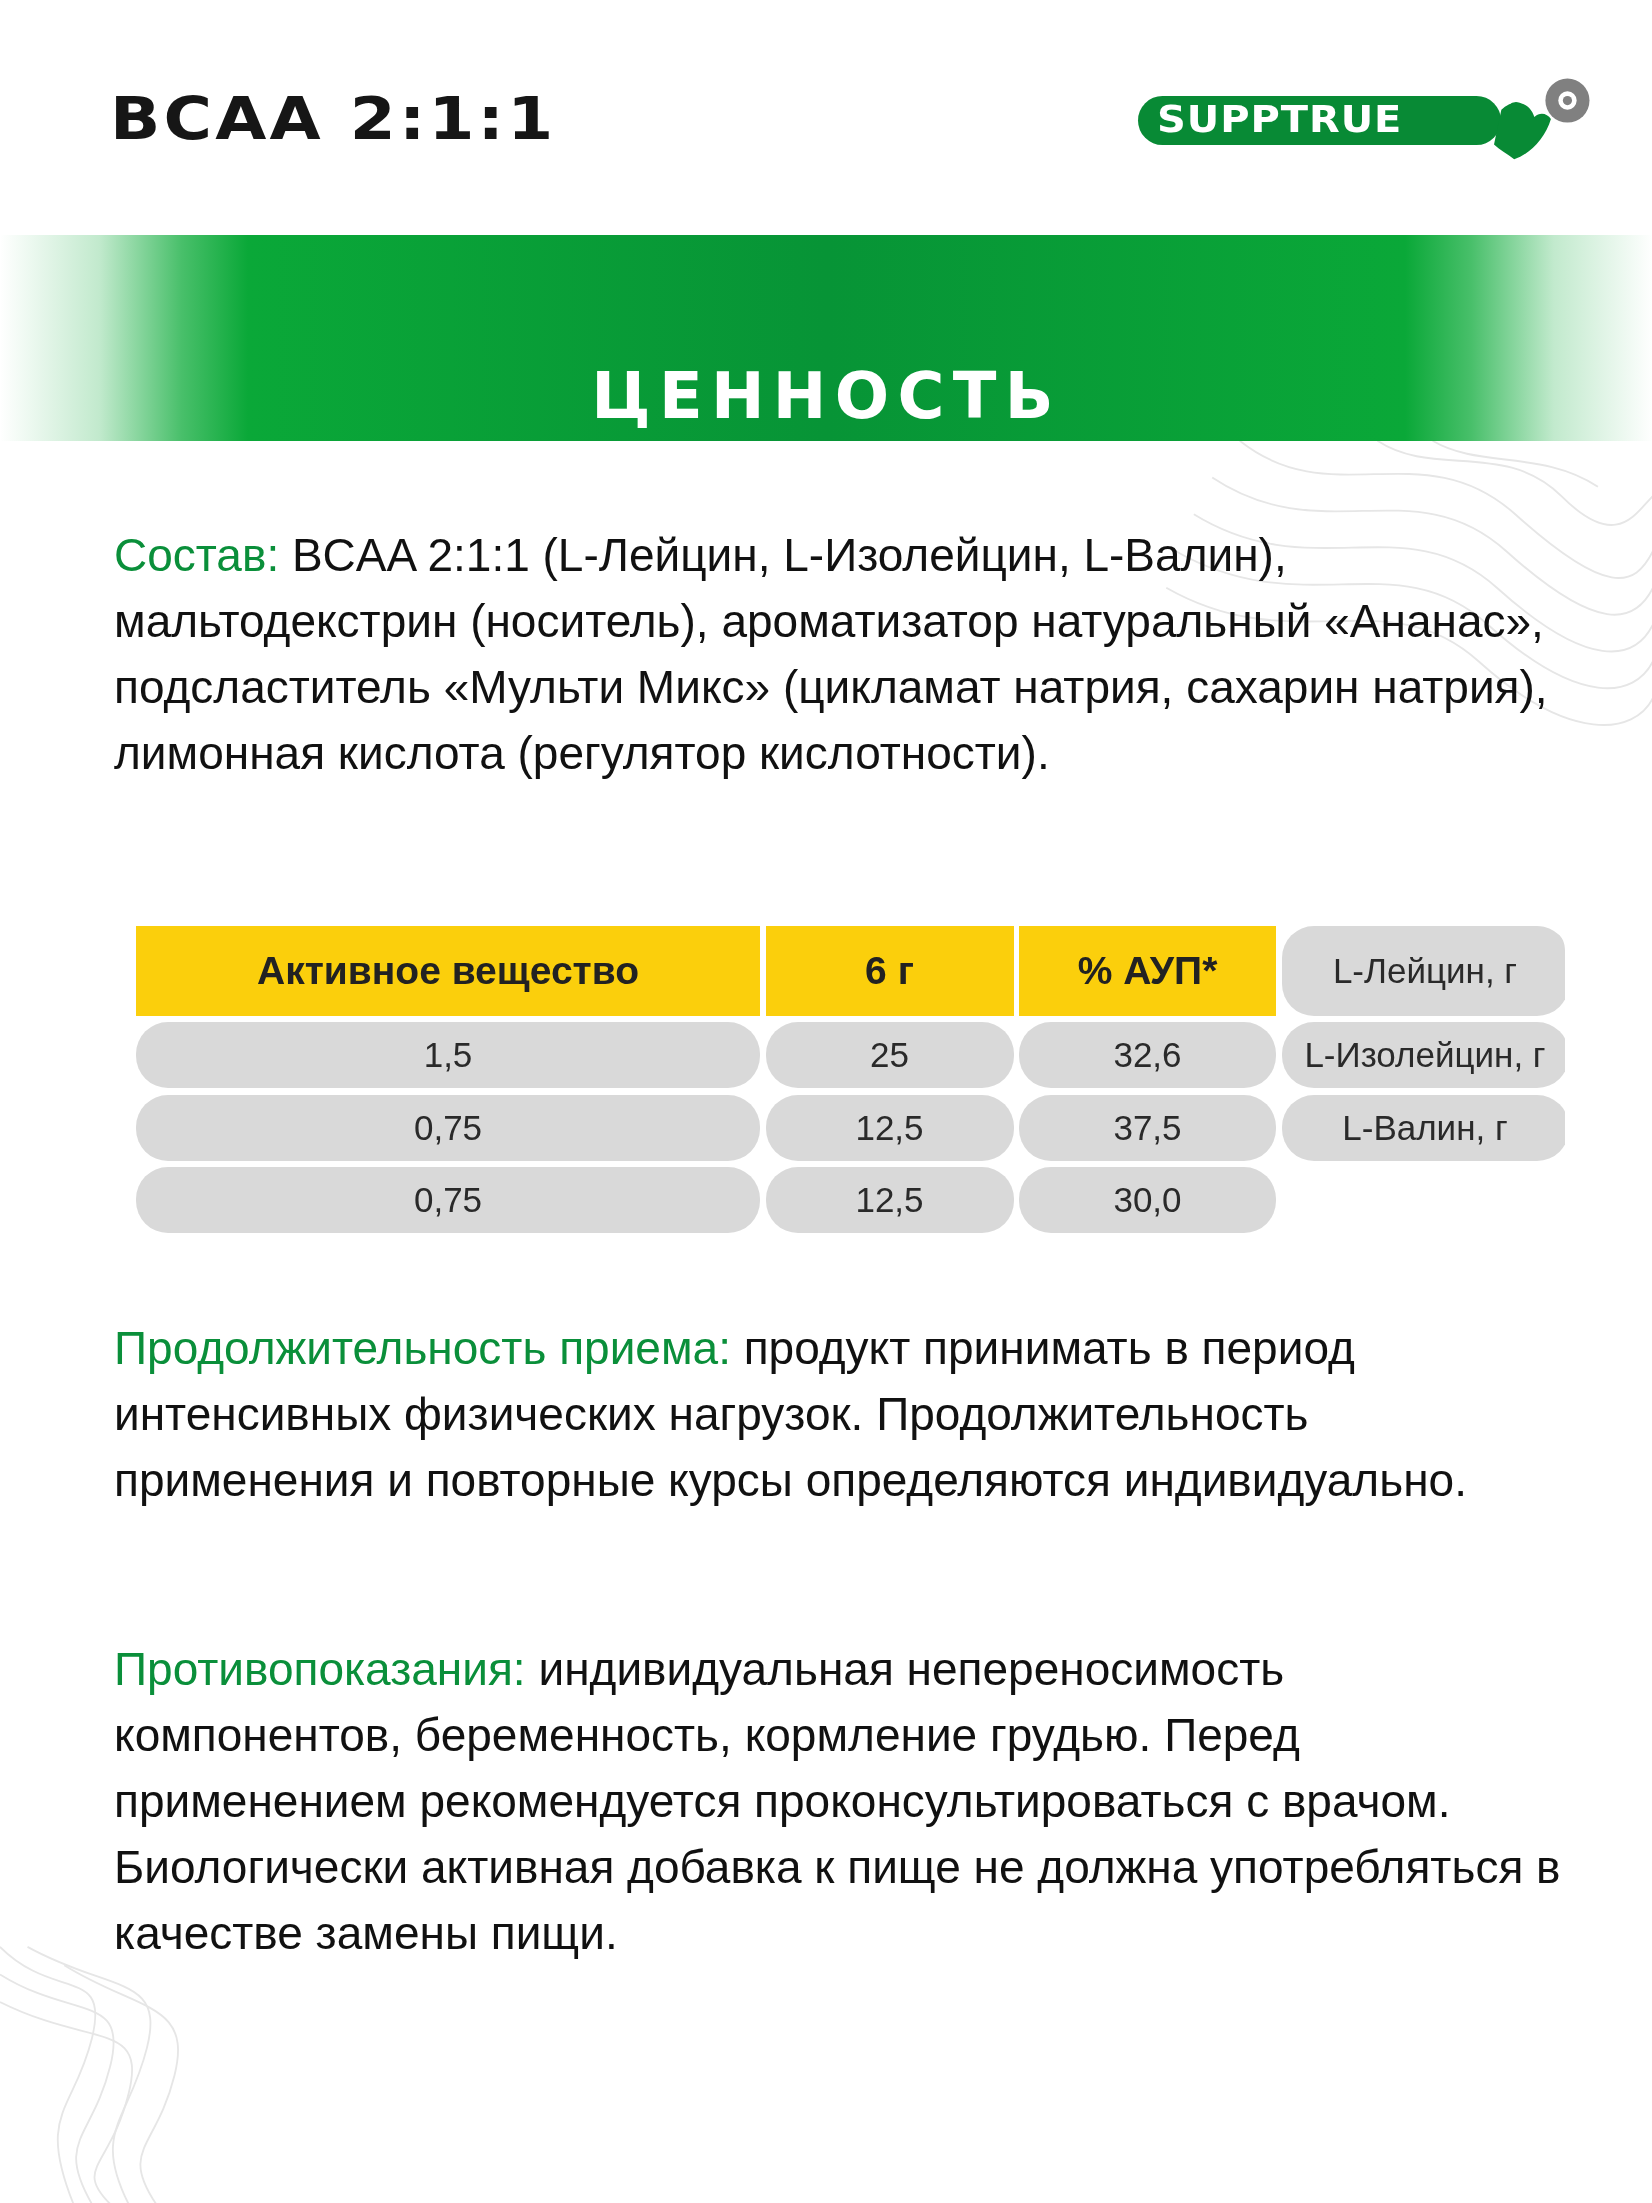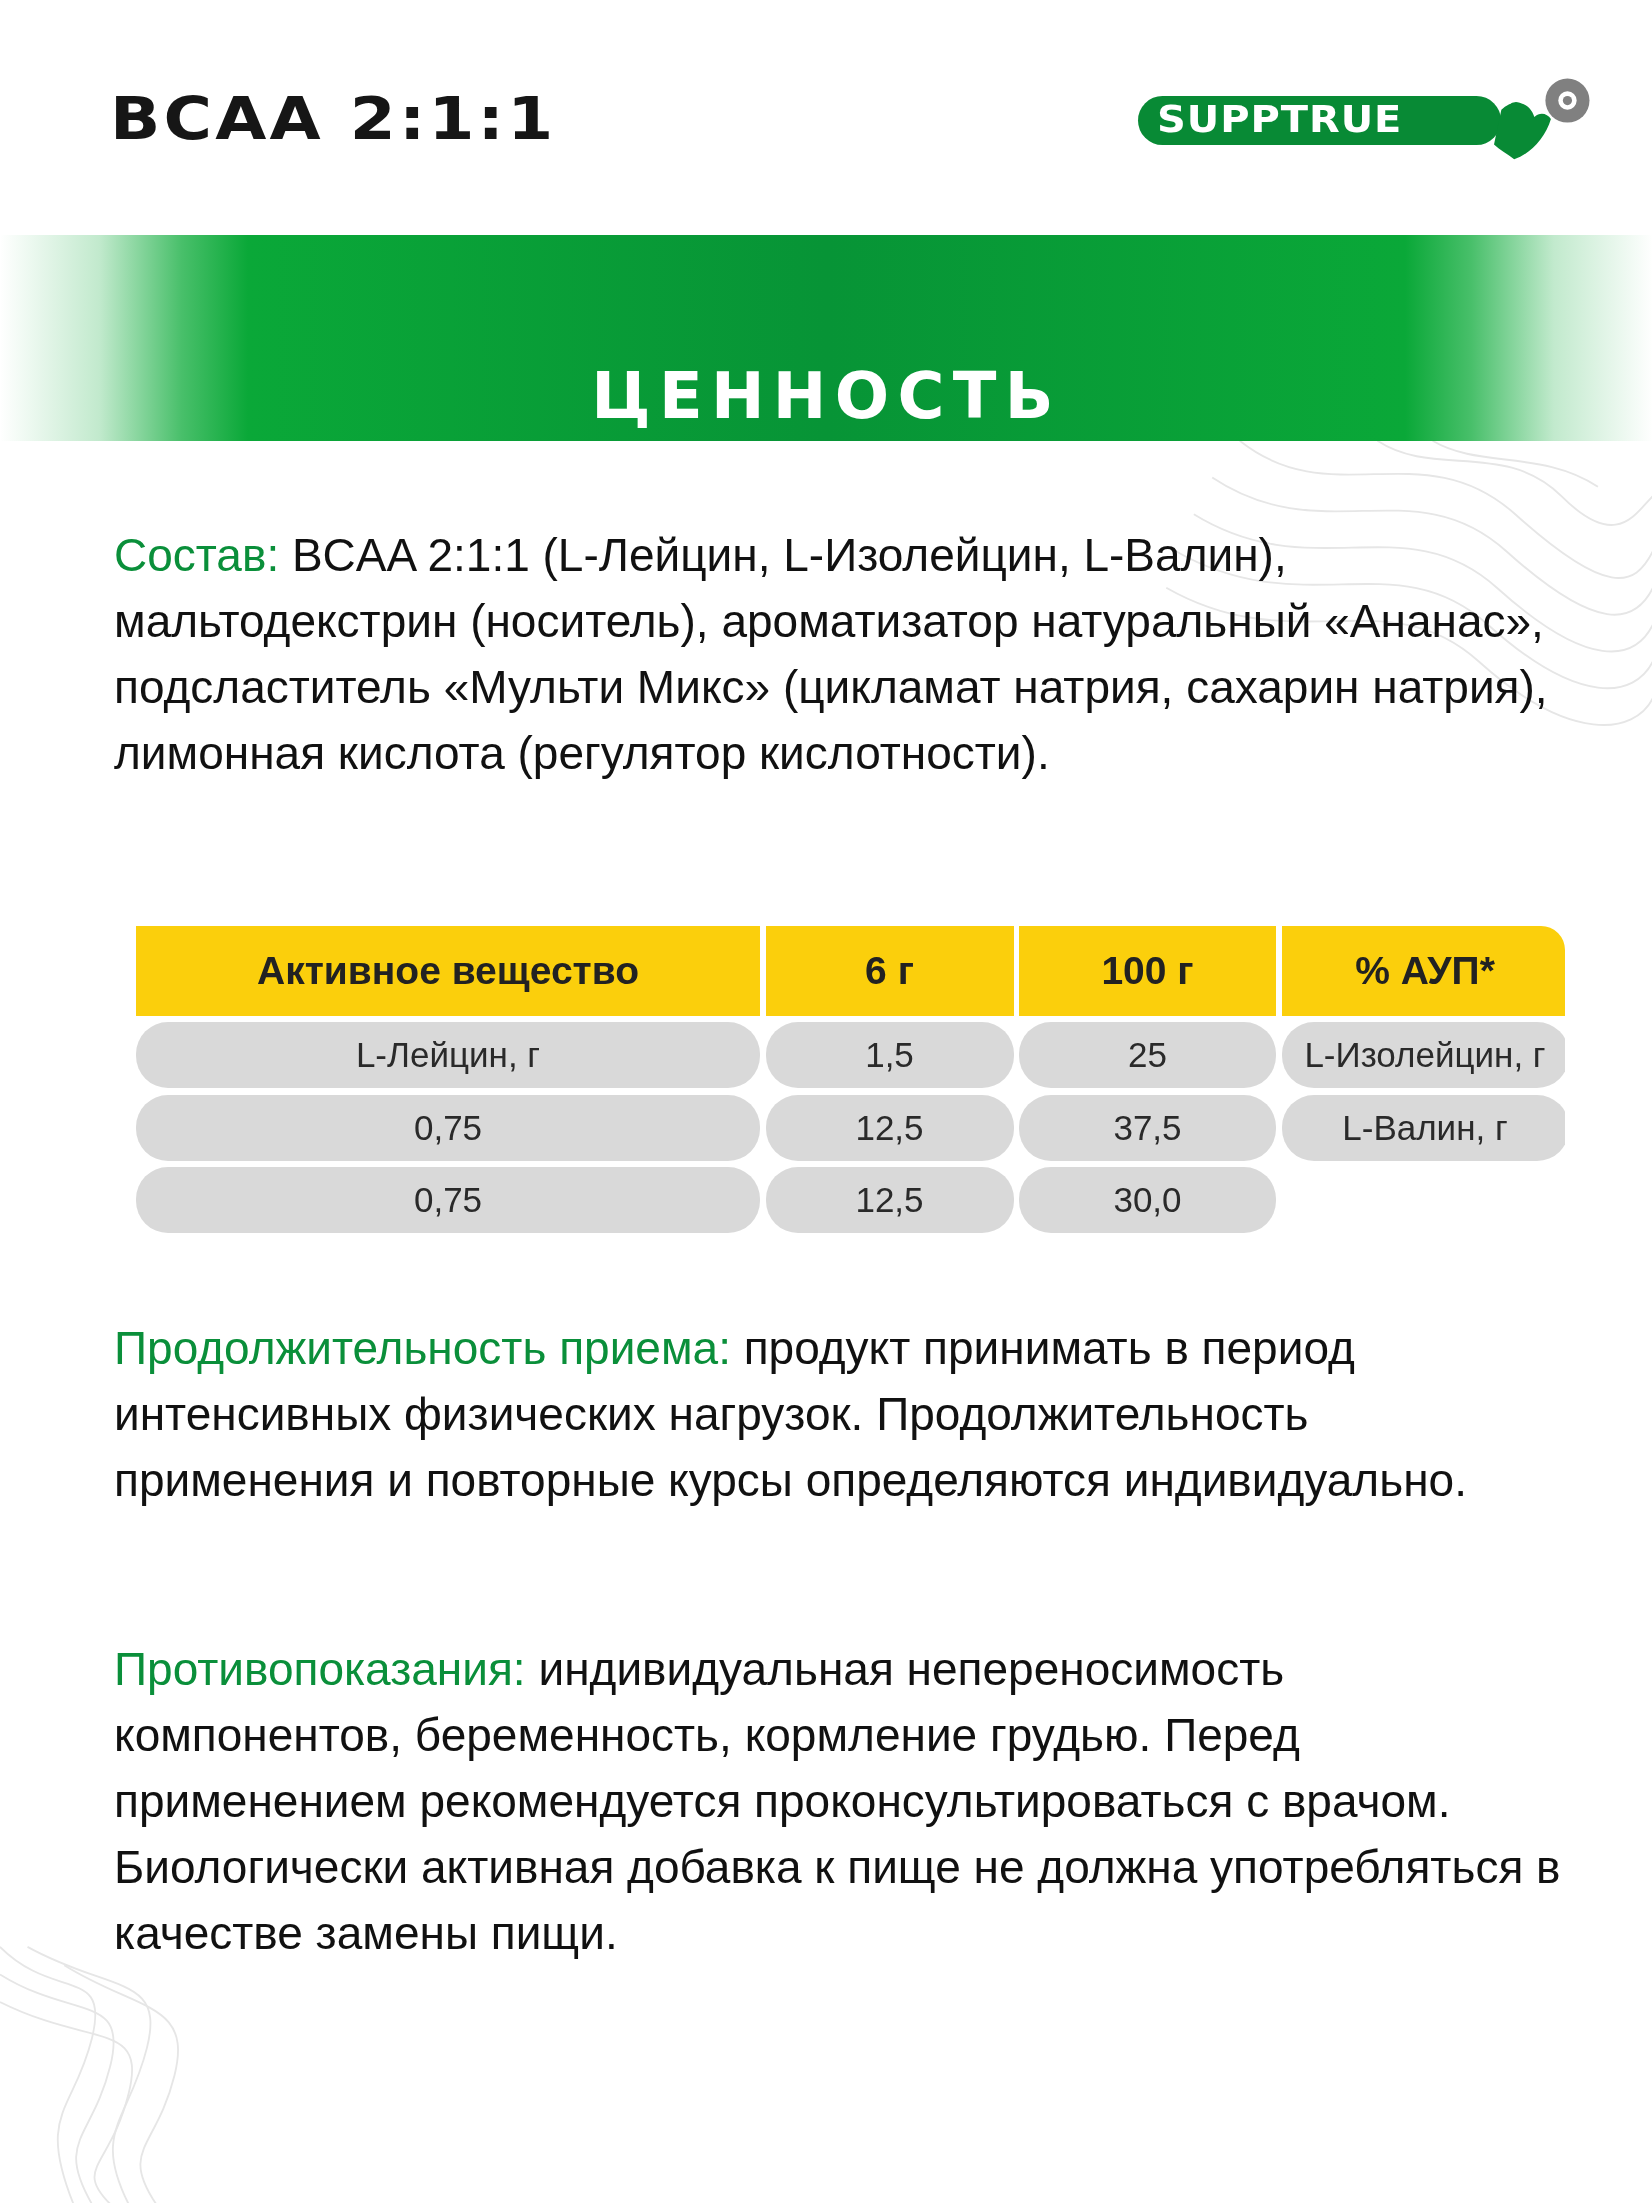--- a/index.html
+++ b/index.html
@@ -97,26 +97,26 @@
 
 <div class="banner">
   <div class="banner-line l2">ЦЕННОСТЬ</div>
 </div>
 
 <div class="para composition"><span class="label">Состав:</span><span> BCAA 2:1:1 (L-Лейцин, L-Изолейцин, L-Валин), мальтодекстрин (носитель), ароматизатор натуральный «Ананас», подсластитель «Мульти Микс» (цикламат натрия, сахарин натрия), лимонная кислота (регулятор кислотности).</span></div>
 
 <div class="table">
   <div class="cell head">Активное вещество</div>
   <div class="cell head">6 г</div>
-  <div class="cell head">100 г</div>
   <div class="cell head">% АУП*</div>
 
   <div class="cell body">L-Лейцин, г</div>
   <div class="cell body">1,5</div>
   <div class="cell body">25</div>
+  <div class="cell body">32,6</div>
 
   <div class="cell body">L-Изолейцин, г</div>
   <div class="cell body">0,75</div>
   <div class="cell body">12,5</div>
   <div class="cell body">37,5</div>
 
   <div class="cell body">L-Валин, г</div>
   <div class="cell body">0,75</div>
   <div class="cell body">12,5</div>
   <div class="cell body">30,0</div>

